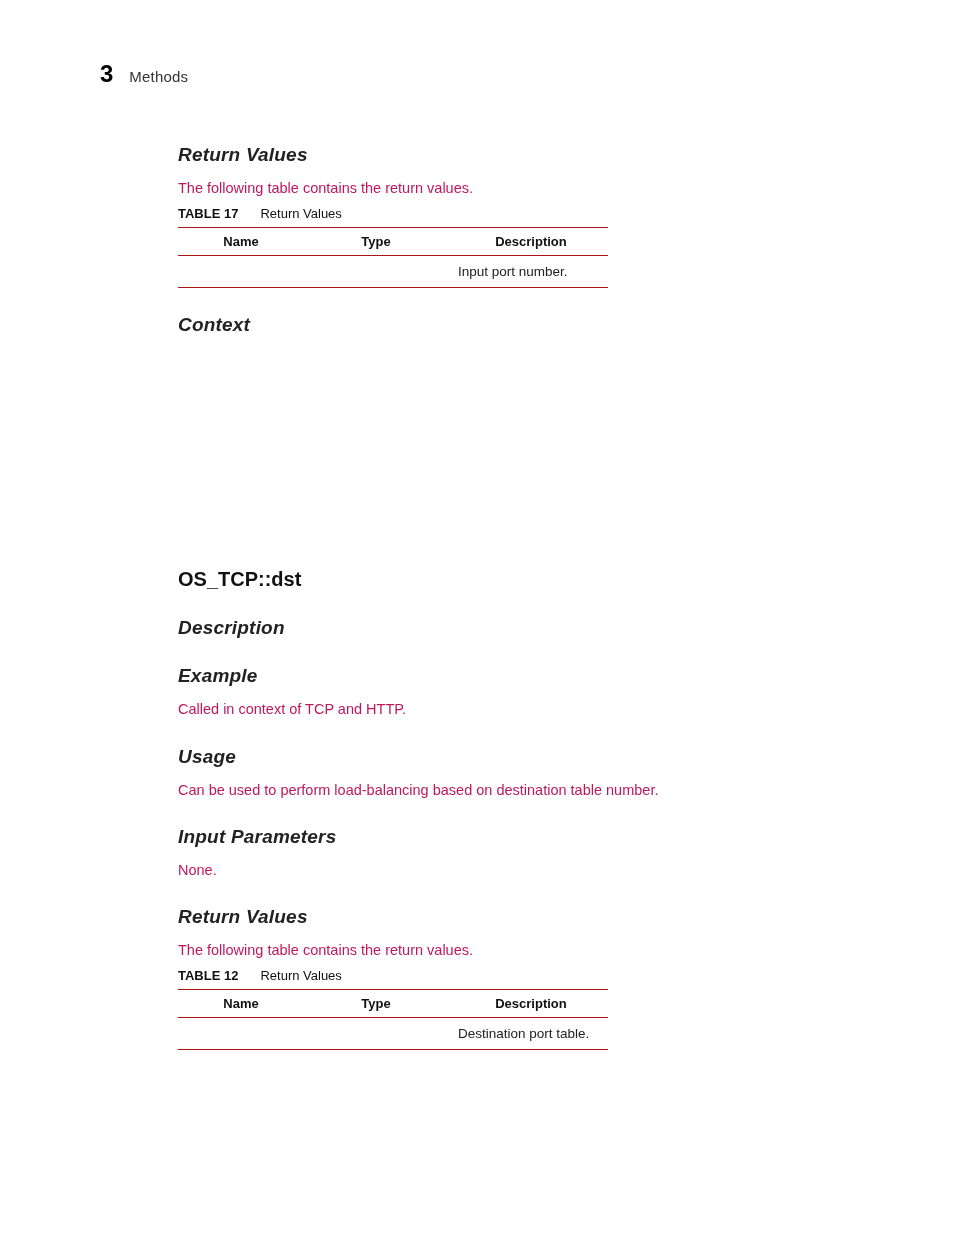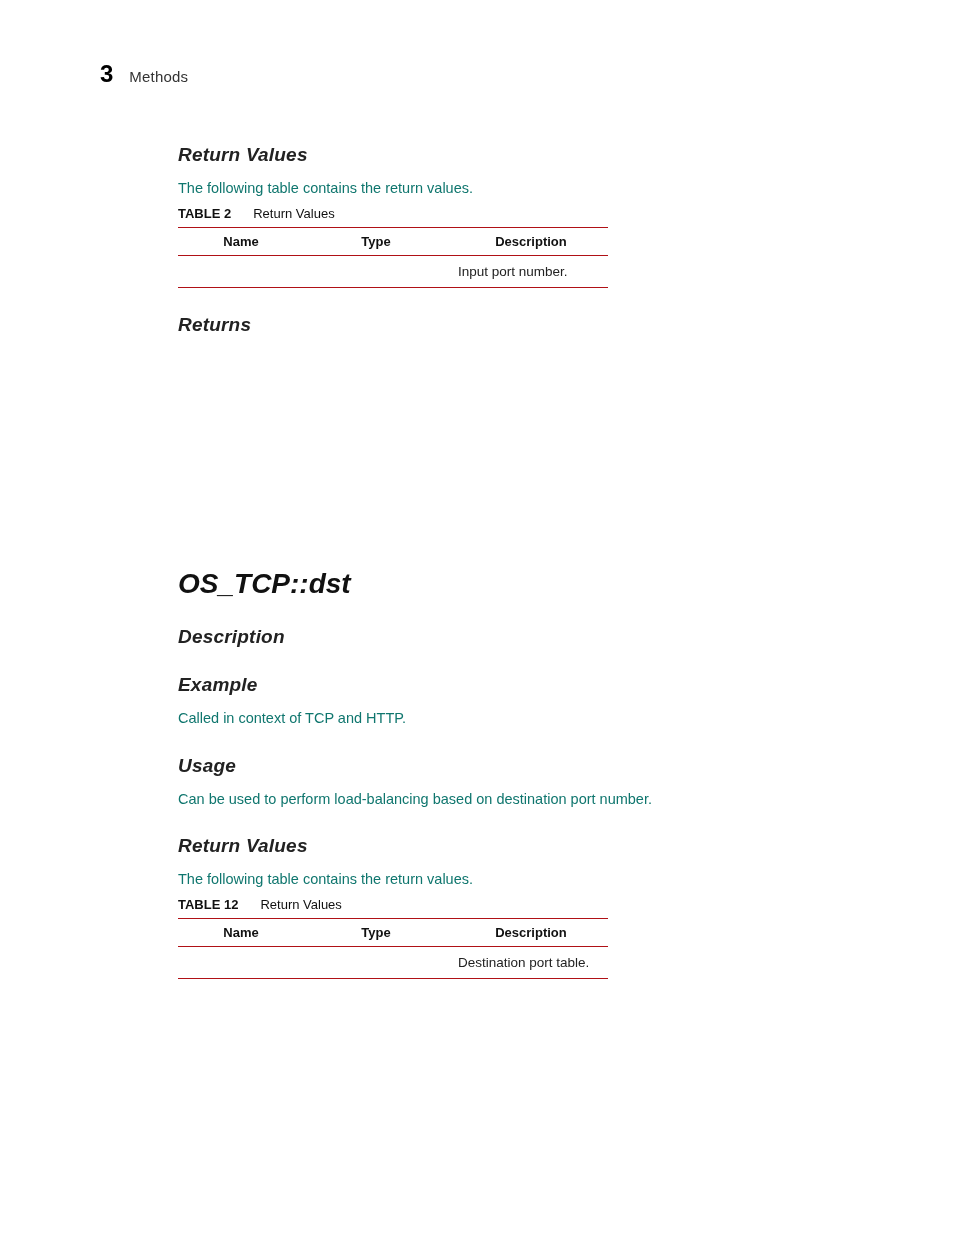--- a/index.html
+++ b/index.html
@@ -42,28 +42,27 @@
     font-style: italic;
     font-weight: 700;
     font-size: 19px;
     color: #222;
     margin: 26px 0 12px 0;
     letter-spacing: 0.2px;
   }
   .h-main {
     font-family: "Helvetica Neue", Helvetica, Arial, sans-serif;
     font-weight: 700;
-    font-size: 28px;
+    font-size: 20px;
     color: #111;
     margin: 0 0 18px 0;
-    font-style: italic;
   }
   .body-text {
     font-size: 14.5px;
-    color: #0f766e;
+    color: #be185d;
     margin: 0 0 8px 0;
     line-height: 1.4;
   }
   .table-caption {
     font-family: Arial, sans-serif;
     font-size: 13px;
     font-weight: 700;
     color: #111;
     margin: 6px 0 0 0;
   }
@@ -104,21 +103,21 @@
     <span class="chapter-num">3</span>
     <span class="header-title">Methods</span>
   </div>
 
   <div class="content">
 
     <div class="h-italic">Return Values</div>
     <p class="body-text">The following table contains the return values.</p>
 
     <div class="table-caption">
-      <span class="cap-label">TABLE 2</span><span class="cap-text">Return Values</span>
+      <span class="cap-label">TABLE 17</span><span class="cap-text">Return Values</span>
     </div>
     <table class="rv">
       <colgroup>
           <col class="c1">
           <col class="c2">
           <col class="c3">
         </colgroup>
       <thead>
         <tr>
           <th>Name</th>
@@ -128,34 +127,36 @@
       </thead>
       <tbody>
         <tr>
           <td></td>
           <td></td>
           <td>Input port number.</td>
         </tr>
       </tbody>
     </table>
 
-    <div class="h-italic">Returns</div>
+    <div class="h-italic">Context</div>
 
     <div class="big-gap"></div>
 
     <div class="h-main">OS_TCP::dst</div>
 
     <div class="h-italic">Description</div>
 
     <div class="h-italic">Example</div>
     <p class="body-text">Called in context of TCP and HTTP.</p>
 
     <div class="h-italic">Usage</div>
-    <p class="body-text">Can be used to perform load-balancing based on destination port number.</p>
+    <p class="body-text">Can be used to perform load-balancing based on destination table number.</p>
 
+    <div class="h-italic">Input Parameters</div>
+    <p class="body-text">None.</p>
 
     <div class="h-italic">Return Values</div>
     <p class="body-text">The following table contains the return values.</p>
 
     <div class="table-caption">
       <span class="cap-label">TABLE 12</span><span class="cap-text">Return Values</span>
     </div>
     <table class="rv">
       <colgroup>
           <col class="c1">

